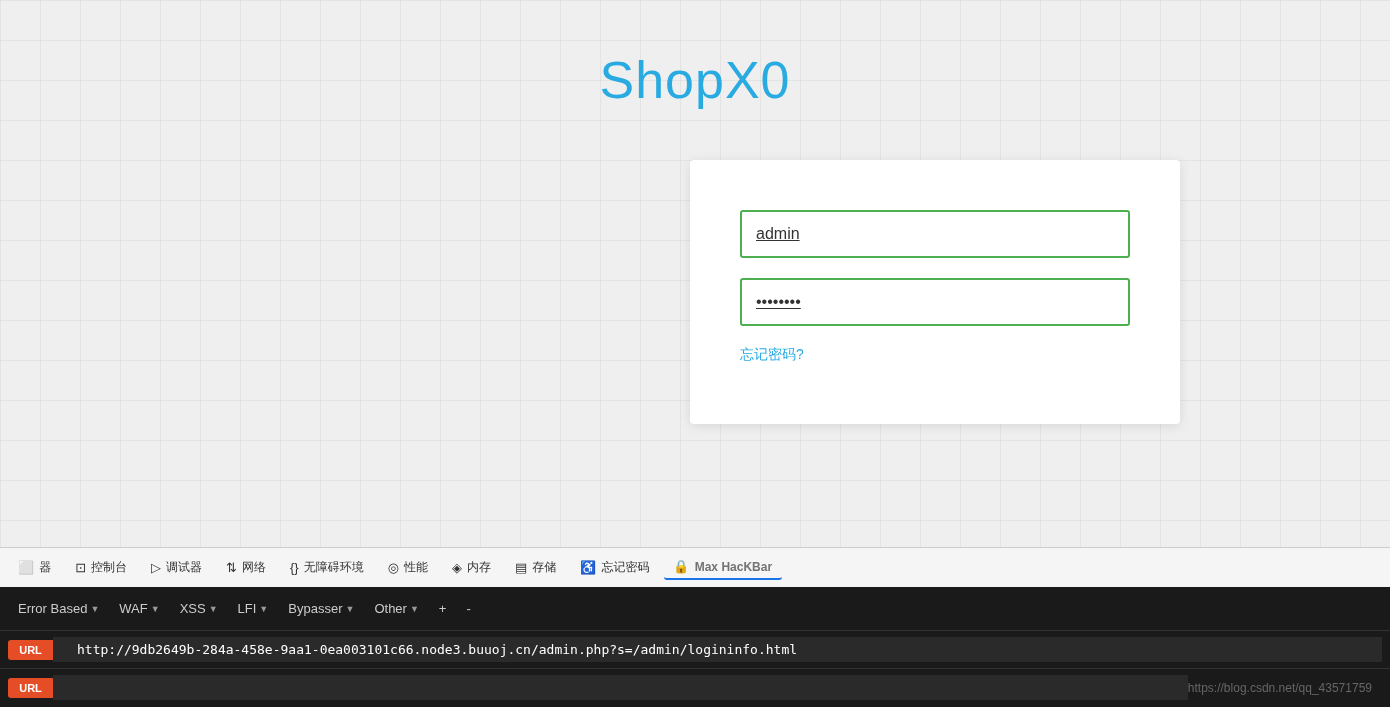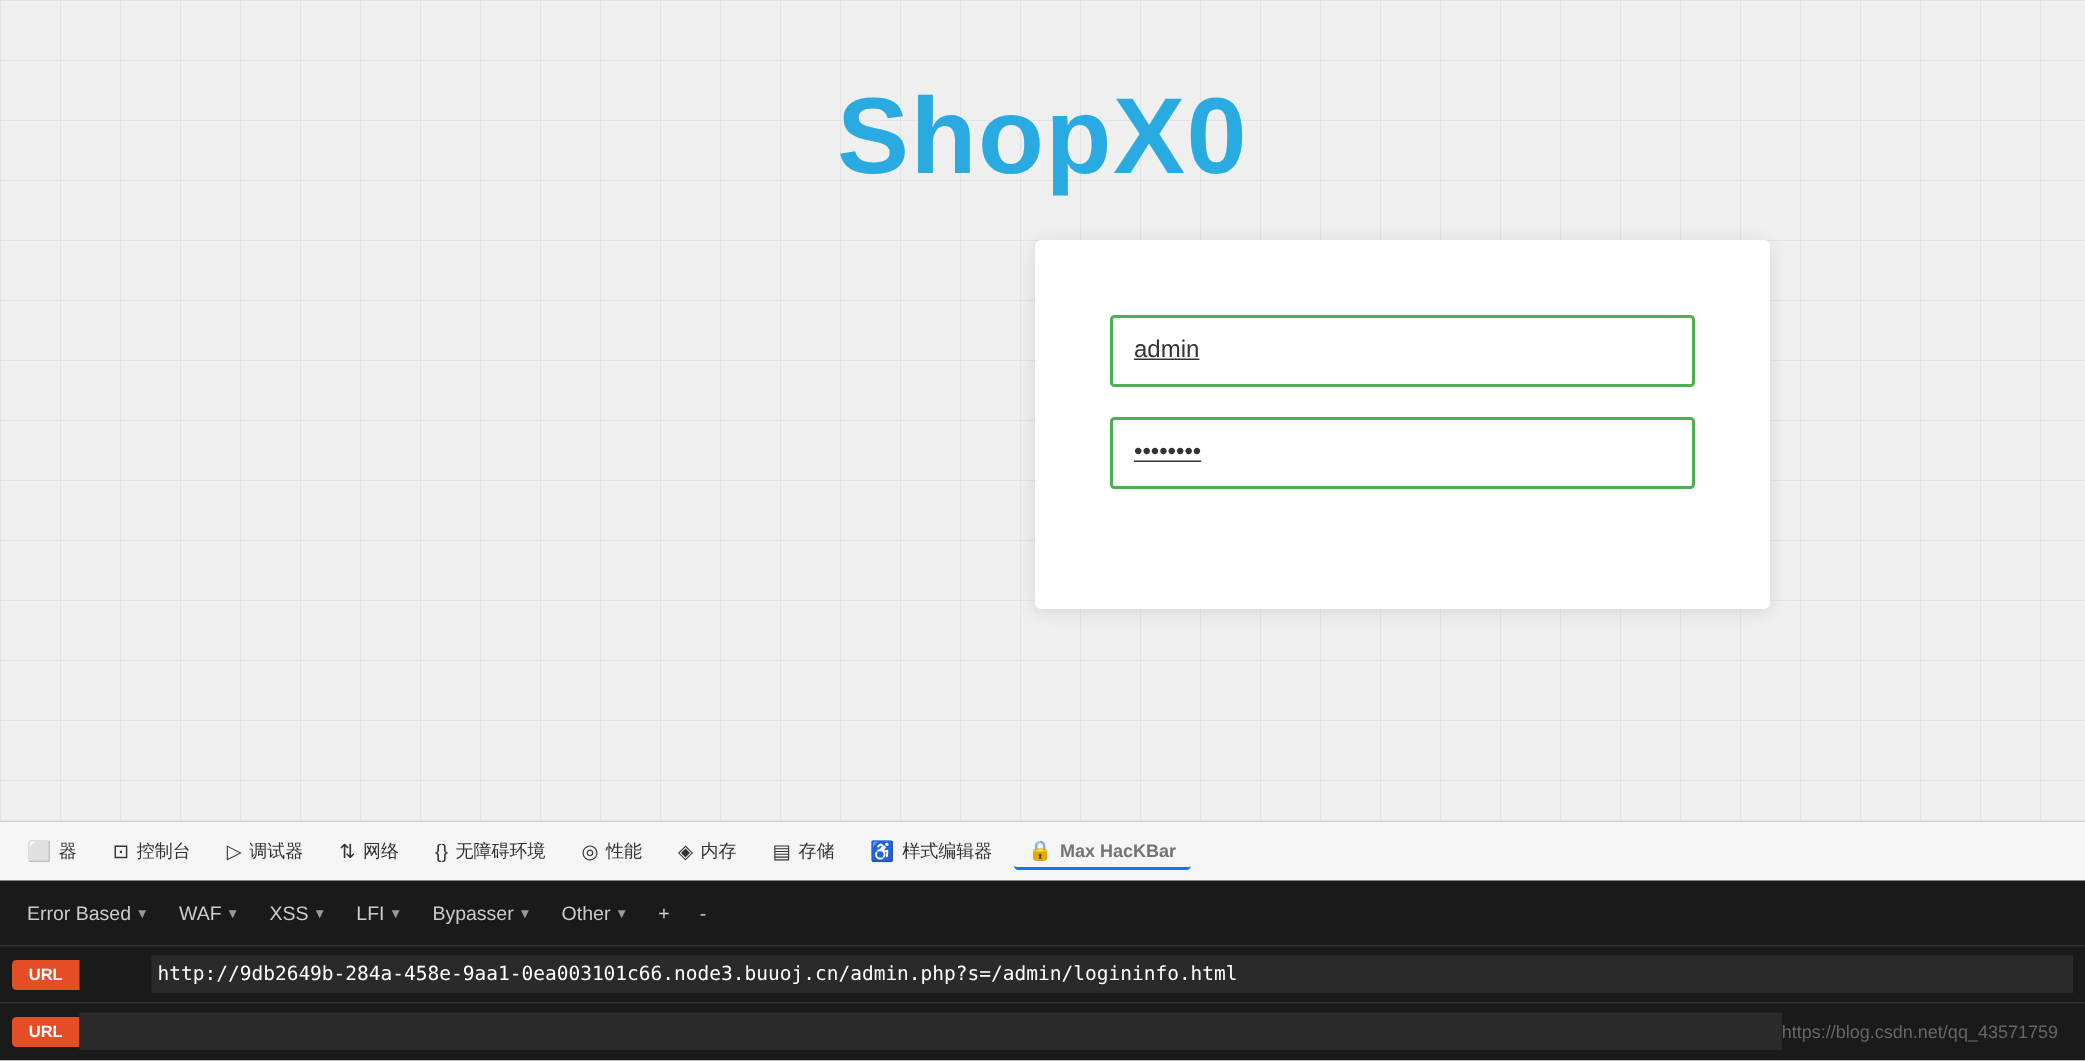--- a/index.html
+++ b/index.html
@@ -28,22 +28,22 @@
       position: absolute;
       right: 210px;
       top: 160px;
     }
 
     .site-title {
       position: absolute;
       top: 50px;
       left: 50%;
       transform: translateX(-50%);
-      font-size: 72px;
-      font-weight: bold;
+      font-size: 52px;
+      font-weight: normal;
       color: #29abe2;
       letter-spacing: 1px;
     }
 
     .login-input {
       width: 100%;
       height: 48px;
       border: 2px solid #4caf50;
       border-radius: 3px;
       padding: 0 14px;
@@ -159,25 +159,24 @@
       white-space: nowrap;
       min-width: 45px;
       text-align: center;
     }
 
     .hackbar-url-input {
       flex: 1;
       background: #2a2a2a;
       color: #fff;
       border: none;
-      padding: 5px 4px;
+      padding: 5px 24px;
       font-size: 13px;
       outline: none;
       font-family: monospace;
-      margin-left: 48px;
     }
 
     .hackbar-url-row2 {
       display: flex;
       align-items: center;
       padding: 6px 8px;
       gap: 0;
     }
 
     .hackbar-url-label2 {
@@ -211,20 +210,21 @@
   </style>
 </head>
 <body>
 
 <div class="browser-content">
   <h1 class="site-title">ShopX0</h1>
 
   <div class="login-card">
     <input class="login-input" type="text" value="admin" style="">
     <input class="login-input" type="password" value="password" style="">
+    <a class="forgot-link" href="#">忘记密码?</a>
   </div>
 </div>
 
 <div class="devtools-bar">
   <div class="devtools-tab">
     <span class="tab-icon">⬜</span>
     <span>器</span>
   </div>
   <div class="devtools-tab">
     <span class="tab-icon">⊡</span>
@@ -249,21 +249,21 @@
   <div class="devtools-tab">
     <span class="tab-icon">◈</span>
     <span>内存</span>
   </div>
   <div class="devtools-tab">
     <span class="tab-icon">▤</span>
     <span>存储</span>
   </div>
   <div class="devtools-tab">
     <span class="tab-icon">♿</span>
-    <span>样式编辑器</span>
+    <span>忘记密码</span>
   </div>
   <div class="devtools-tab active">
     <span class="tab-icon">🔒</span>
     <span style="color:#737373;font-weight:bold;">Max HacKBar</span>
   </div>
 </div>
 
 <div class="hackbar-panel">
 
   <div class="hackbar-menu">

